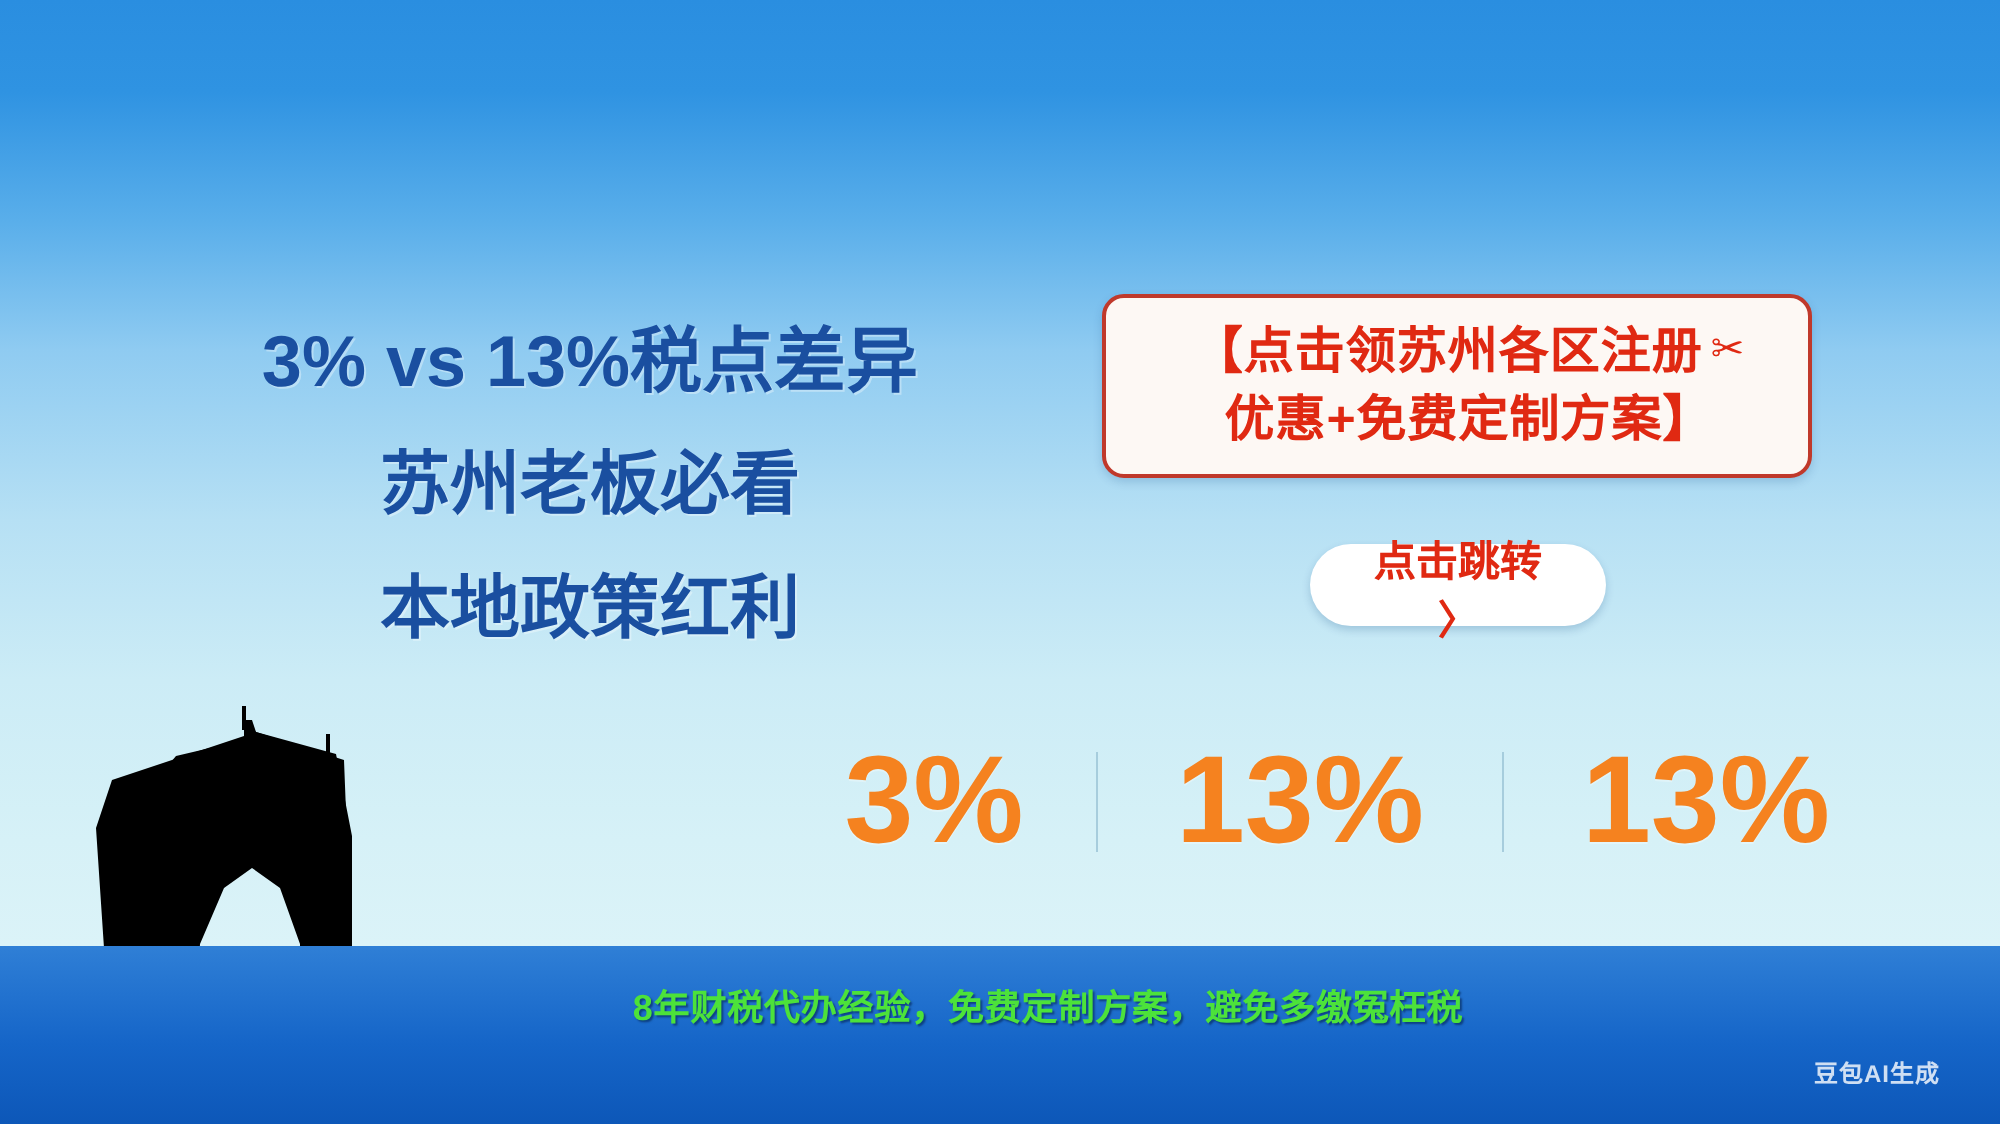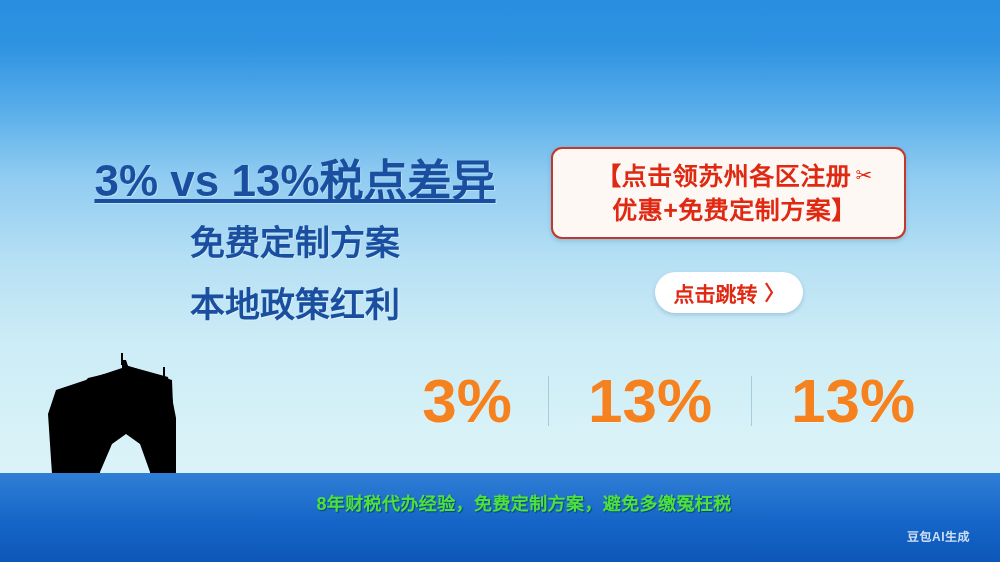--- a/index.html
+++ b/index.html
@@ -47,21 +47,21 @@
   .bullets{
     position:absolute;left:70px;top:150px;width:450px;
     text-align:center;
     color:#1a4fa0;
     font-weight:bold;
     text-shadow:1px 1px 0 rgba(255,255,255,.35);
   }
   .bullets .line{
     font-size:35px;line-height:62px;white-space:nowrap;
   }
-  .bullets .line.l1{font-size:44px;text-decoration:underline;}
+  .bullets .line.l1{font-size:36px;}
 
   
   .cta-card{
     position:absolute;left:551px;top:147px;width:355px;height:92px;
     box-sizing:border-box;
     background:#fdf8f4;
     border:2px solid #c0392b;
     border-radius:11px;
     box-shadow:0 2px 5px rgba(0,60,120,.18);
     display:flex;flex-direction:column;align-items:center;justify-content:center;padding-left:12px;
@@ -77,20 +77,21 @@
   }
 
   
   .jump-btn{
     position:absolute;left:655px;top:272px;width:148px;height:41px;
     box-sizing:border-box;
     background:#ffffff;border-radius:21px;
     box-shadow:0 2px 4px rgba(0,60,120,.20);
     display:flex;align-items:center;justify-content:center;gap:7px;
     cursor:pointer;
+    flex-direction:column;
   }
   .jump-btn .txt{color:#e02912;font-weight:bold;font-size:21px;white-space:nowrap;}
   .jump-btn .chev{color:#e02912;font-weight:bold;font-size:20px;line-height:1;}
 
   
   .pct-row{
     position:absolute;left:392px;top:365px;width:608px;height:72px;
     display:flex;align-items:center;
   }
   .pct{
@@ -129,21 +130,21 @@
 </head>
 <body>
 
 <div class="poster">
 
   <div class="water"></div>
 
 
   <div class="bullets">
     <div class="line l1">3% vs 13%税点差异</div>
-    <div class="line">免费定制方案</div>
+    <div class="line">苏州老板必看</div>
     <div class="line">本地政策红利</div>
   </div>
 
   <div class="cta-card">
     <div class="cta-line">
       <span>【点击领苏州各区注册</span>
       <span class="scissor-icon">✂</span>
     </div>
     <div class="cta-line">优惠+免费定制方案】</div>
   </div>

